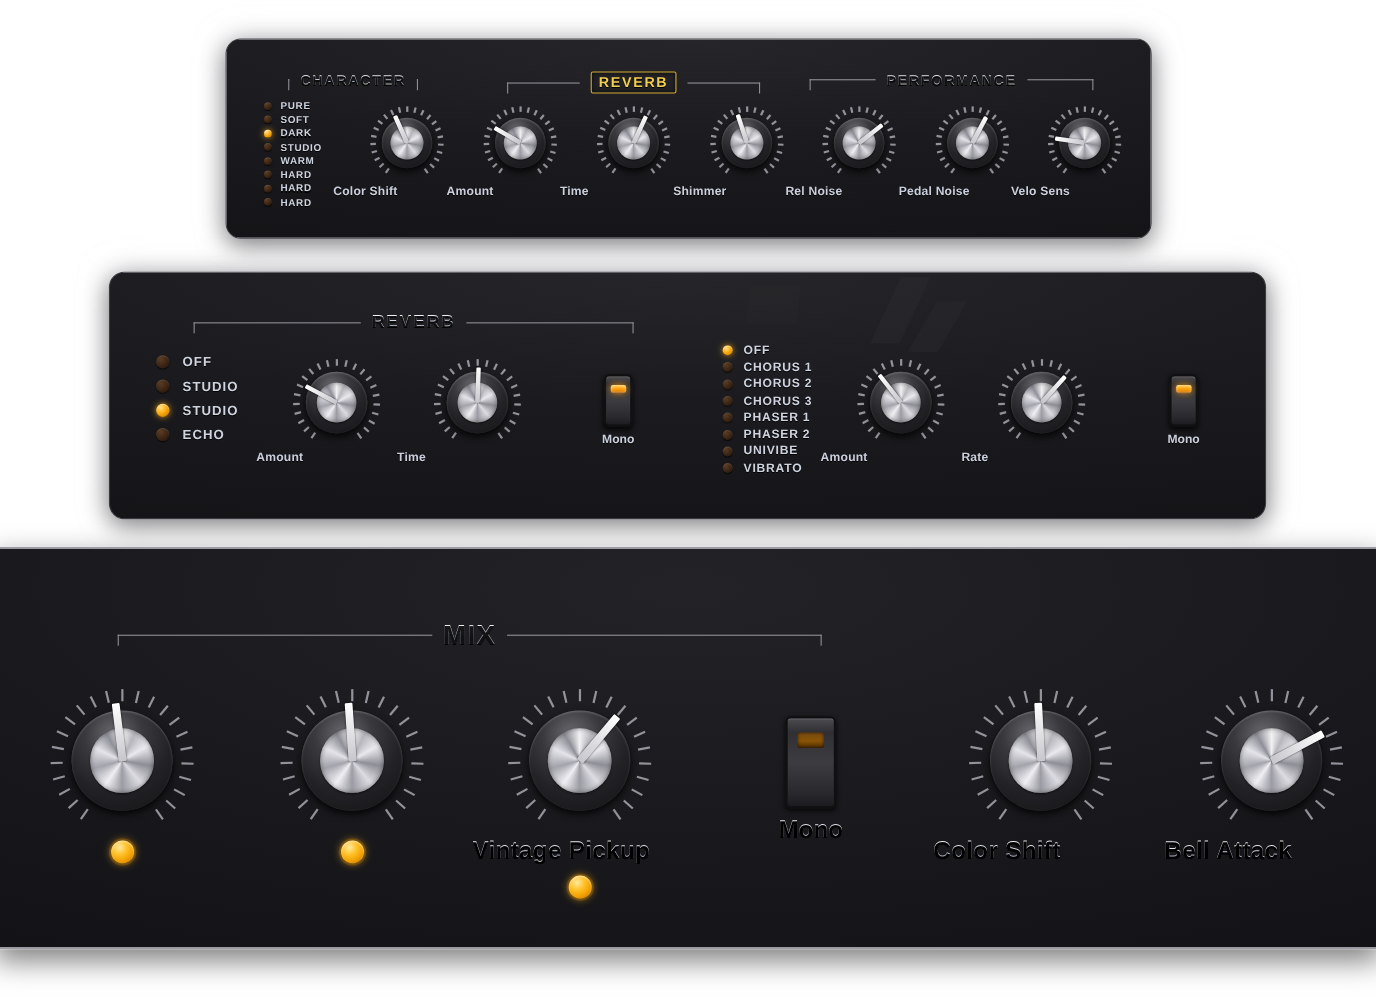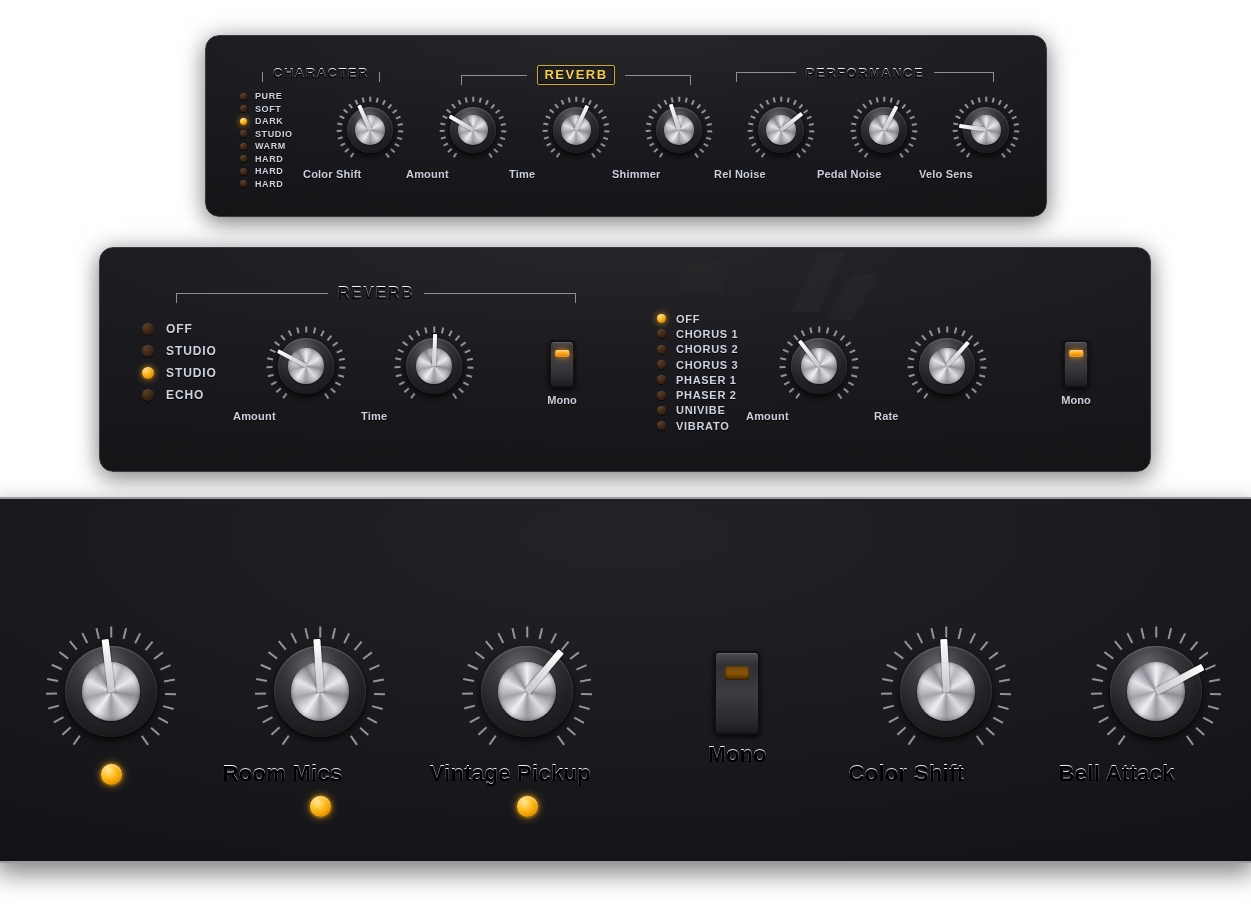--- a/index.html
+++ b/index.html
@@ -688,20 +688,25 @@
           <div class="switch on" title="Mono" style="width: 26px; height: 48px;">
             <div class="lamp" style="width: 13.52px; height: 7.68px; top: 7.68px;"></div>
           </div>
           <div class="switch-label sm">Mono</div>
         </div>
       </div>
   </div>
 
   <div class="panel" id="panel-mix">
 
+    <div class="sec-title big" style="left:110px; top:64px; width:640px;">
+      <div class="rule left"></div>
+      <span class="txt">MIX</span>
+      <div class="rule right"></div>
+    </div>
 
 
     <div id="p3-knobs">
         <div class="knob-unit" style="left: 16.5px; top: 130px; width: 195px; margin-left: 0px;">
           <div class="knob" title="Close Mics" style="width: 125px; height: 125px;">
             <div class="ticks">
               <div class="tick" style="height: 10.625px; transform: translateX(-50%) rotate(-145deg) translateY(-2.5px); transform-origin: 50% 62.5px; opacity: 0.85;"></div>
               <div class="tick" style="height: 10.625px; transform: translateX(-50%) rotate(-131.818deg) translateY(-2.5px); transform-origin: 50% 62.5px; opacity: 0.85;"></div>
               <div class="tick" style="height: 10.625px; transform: translateX(-50%) rotate(-118.636deg) translateY(-2.5px); transform-origin: 50% 62.5px; opacity: 0.85;"></div>
               <div class="tick" style="height: 10.625px; transform: translateX(-50%) rotate(-105.455deg) translateY(-2.5px); transform-origin: 50% 62.5px; opacity: 0.85;"></div>
@@ -755,21 +760,20 @@
               <div class="tick" style="height: 10.625px; transform: translateX(-50%) rotate(92.2727deg) translateY(-2.5px); transform-origin: 50% 62.5px; opacity: 0.85;"></div>
               <div class="tick" style="height: 10.625px; transform: translateX(-50%) rotate(105.455deg) translateY(-2.5px); transform-origin: 50% 62.5px; opacity: 0.85;"></div>
               <div class="tick" style="height: 10.625px; transform: translateX(-50%) rotate(118.636deg) translateY(-2.5px); transform-origin: 50% 62.5px; opacity: 0.85;"></div>
               <div class="tick" style="height: 10.625px; transform: translateX(-50%) rotate(131.818deg) translateY(-2.5px); transform-origin: 50% 62.5px; opacity: 0.85;"></div>
               <div class="tick" style="height: 10.625px; transform: translateX(-50%) rotate(145deg) translateY(-2.5px); transform-origin: 50% 62.5px; opacity: 0.85;"></div>
             </div>
             <div class="body" style="inset: 16.875px;"></div>
             <div class="cap" style="inset: 33.125px;"></div>
             <div class="pointer" style="width: 6.875px; height: 52.5px; margin-left: -3.4375px; margin-top: -52.5px; transform: rotate(-4deg);"></div>
           </div>
-          <div class="knob-label lg">Room Mics</div>
           <div class="status-led"></div>
         </div>
         <div class="knob-unit" style="left: 432.5px; top: 130px; width: 195px; margin-left: 0px;">
           <div class="knob" title="Vintage Pickup" style="width: 125px; height: 125px;">
             <div class="ticks">
               <div class="tick" style="height: 10.625px; transform: translateX(-50%) rotate(-145deg) translateY(-2.5px); transform-origin: 50% 62.5px; opacity: 0.85;"></div>
               <div class="tick" style="height: 10.625px; transform: translateX(-50%) rotate(-131.818deg) translateY(-2.5px); transform-origin: 50% 62.5px; opacity: 0.85;"></div>
               <div class="tick" style="height: 10.625px; transform: translateX(-50%) rotate(-118.636deg) translateY(-2.5px); transform-origin: 50% 62.5px; opacity: 0.85;"></div>
               <div class="tick" style="height: 10.625px; transform: translateX(-50%) rotate(-105.455deg) translateY(-2.5px); transform-origin: 50% 62.5px; opacity: 0.85;"></div>
               <div class="tick" style="height: 10.625px; transform: translateX(-50%) rotate(-92.2727deg) translateY(-2.5px); transform-origin: 50% 62.5px; opacity: 0.85;"></div>

